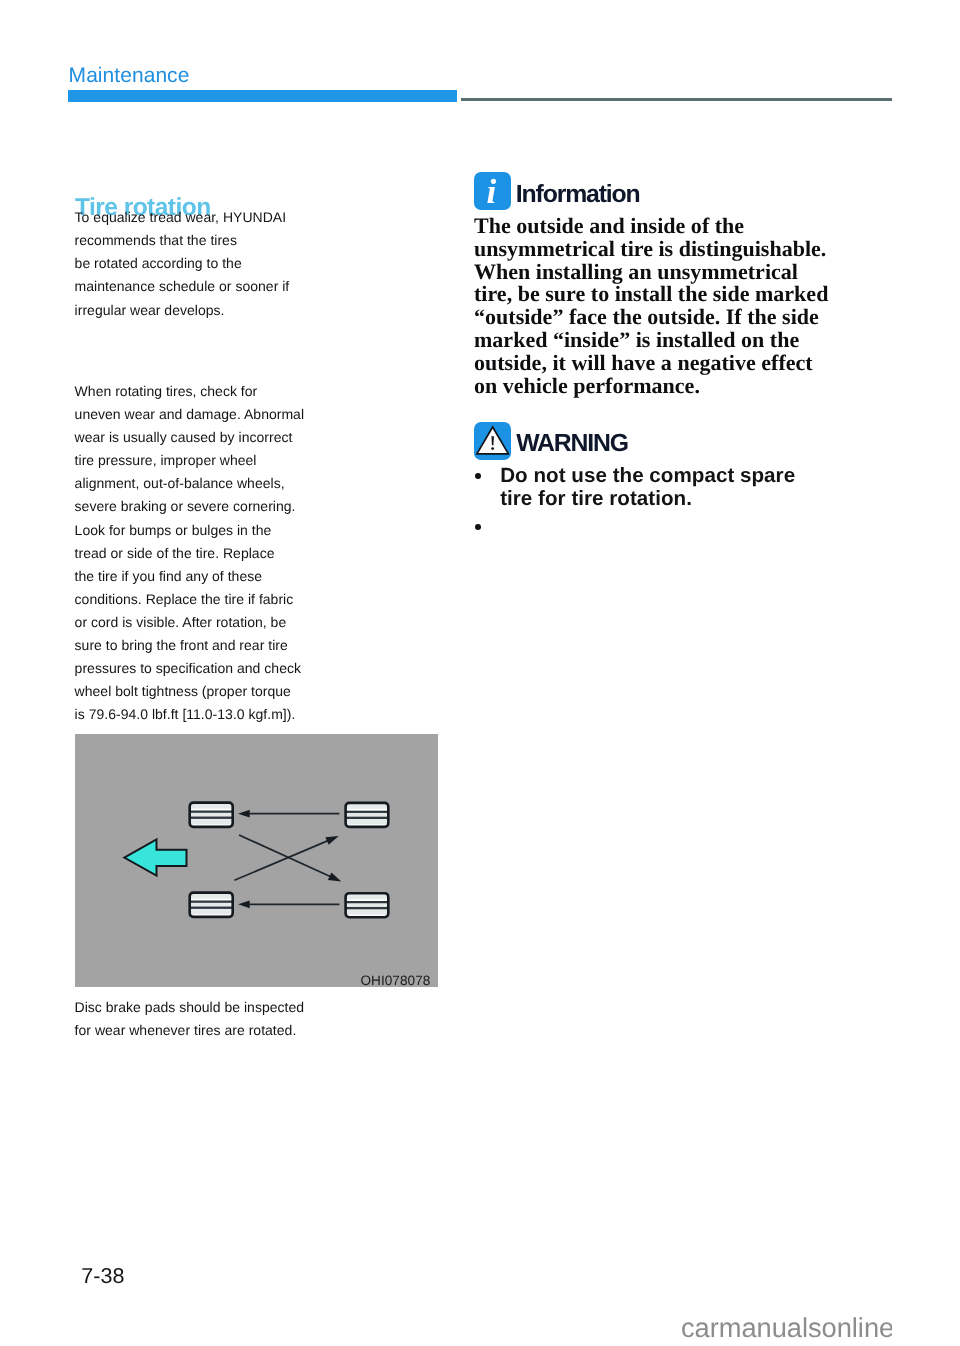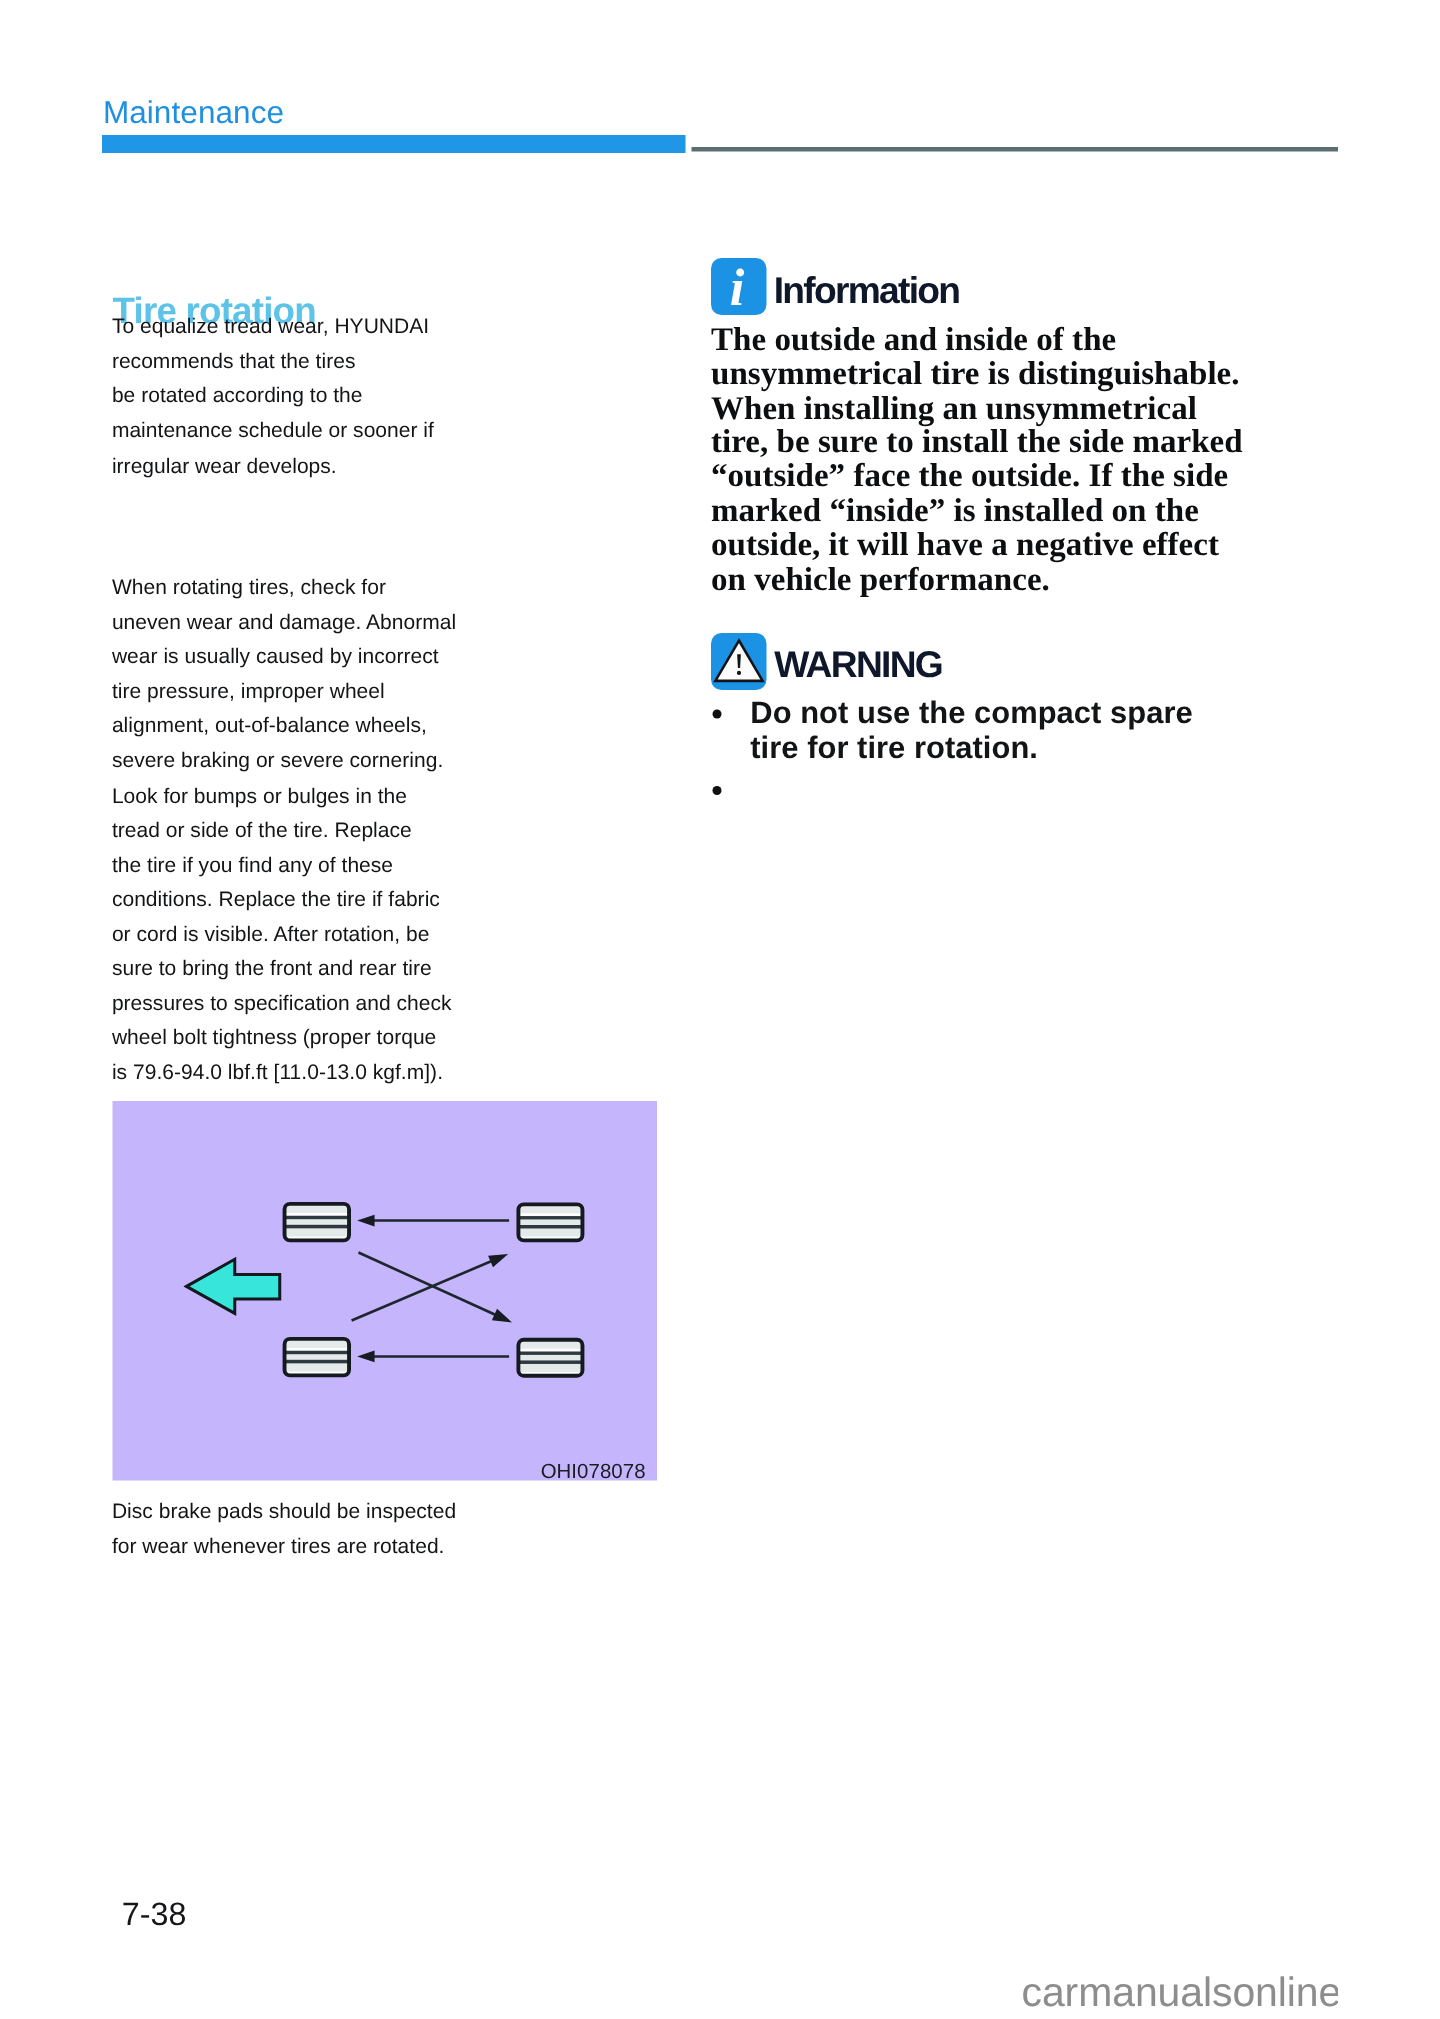--- a/index.html
+++ b/index.html
@@ -11,21 +11,21 @@
   .hdr-title{position:absolute;left:68.6px;top:66.4px;font-size:21px;line-height:20.7px;color:#1f8fe0;letter-spacing:0.05px;white-space:nowrap;}
   .hdr-rule-blue{position:absolute;left:68.3px;top:90px;width:389px;height:11.6px;background:#1f96e6;}
   .hdr-rule-gray{position:absolute;left:461px;top:98.2px;width:499px;height:2.7px;background:#5b6e72;}
 
   
   .sec-title{position:absolute;left:75px;top:174.5px;font-size:24.5px;line-height:24.5px;font-weight:700;color:#5ec3e8;letter-spacing:-0.53px;white-space:nowrap;margin-top:21px;}
 
   .ltext{position:absolute;left:74.6px;font-size:14px;line-height:23.1px;color:#131416;letter-spacing:0.02px;white-space:pre-line;}
 
   
-  .figure{position:absolute;left:75px;top:734px;width:363px;height:253px;background:#c4b5fd;}
+  .figure{position:absolute;left:75px;top:734px;width:363px;height:253px;background:#a3a3a3;}
   .fig-cap{position:absolute;right:7.6px;bottom:-0.5px;font-size:13.6px;line-height:13.6px;color:#1b1c1e;letter-spacing:0.05px;}
 
   
   .badge{position:absolute;width:37.6px;height:37.8px;border-radius:7px;background:#1c92e4;}
   .info-i{position:absolute;left:12.6px;top:2.2px;font-family:"Liberation Serif",serif;font-style:italic;font-weight:700;font-size:35px;line-height:35px;color:#ffffff;}
   .badge-label{position:absolute;font-size:24.8px;line-height:24.8px;font-weight:700;color:#0f172a;letter-spacing:-1.15px;white-space:nowrap;}
   .rtext-serif{position:absolute;left:474px;font-family:"Liberation Serif",serif;font-weight:700;font-size:22px;line-height:22.8px;color:#0d0e10;white-space:pre-line;letter-spacing:0.02px;}
   .bullet-dot{position:absolute;width:5.9px;height:5.9px;border-radius:50%;background:#0f1113;}
   .bullet-text{position:absolute;left:500.2px;font-size:20.6px;line-height:22.8px;font-weight:700;color:#131416;letter-spacing:0.03px;white-space:pre-line;}
 

